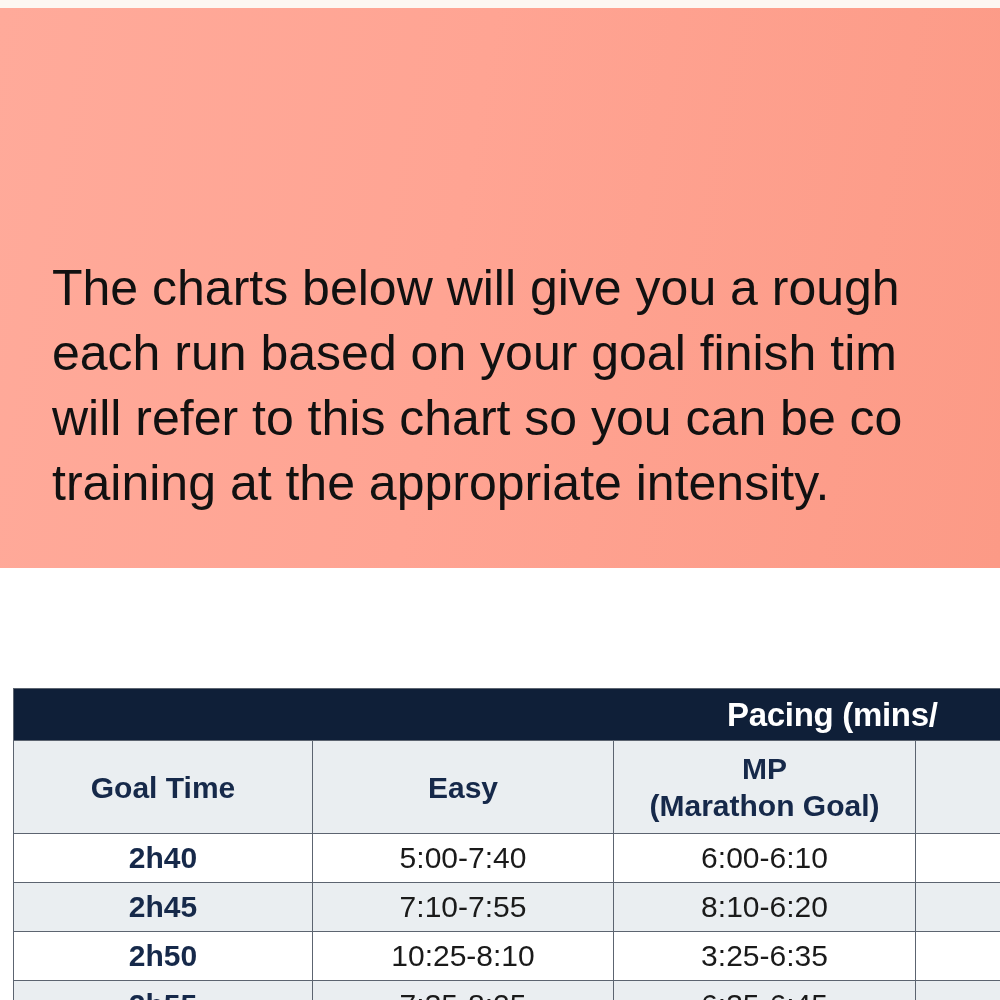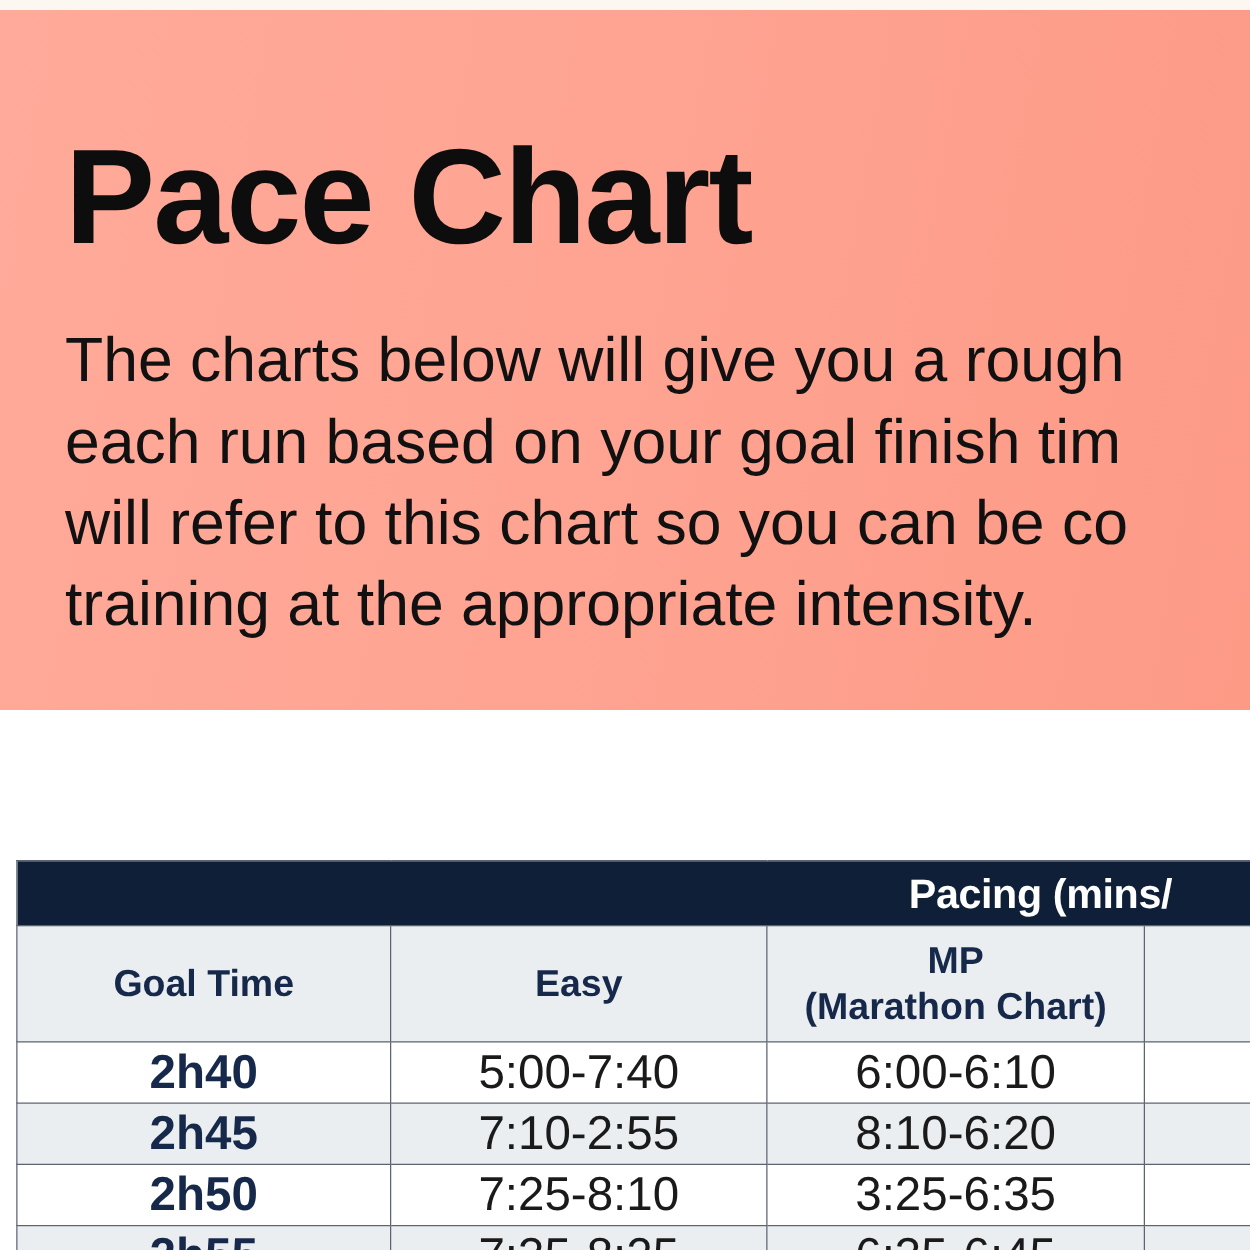--- a/index.html
+++ b/index.html
@@ -113,21 +113,21 @@
     color: #16294a;
     height: 93px;
     font-size: 30px;
     font-weight: 700;
     line-height: 37px;
   }
 
   
   .pace-table tbody tr { height: 49px; }
   .pace-table tbody td {
-    font-size: 38px;
+    font-size: 30px;
     color: #1a1a1a;
     font-weight: 400;
     height: 49px;
   }
   .pace-table tbody td.goal {
     font-weight: 700;
     color: #16294a;
   }
   .pace-table tbody tr.odd  td { background: #ffffff; }
   .pace-table tbody tr.even td { background: #eaeef1; margin-left: 40px; }
@@ -139,21 +139,20 @@
   col.c-th   { width: 198px; }
 </style>
 </head>
 <body>
 
 <div id="page">
 
   <div class="top-sliver"></div>
 
   <div class="hero">
-    <div class="hero-title">Pace Chart</div>
 
     <div class="hero-body">
       <span class="line">The charts below will give you a rough</span>
       <span class="line">each run based on your goal finish tim</span>
       <span class="line">will refer to this chart so you can be co</span>
       <span class="line">training at the appropriate intensity.</span>
     </div>
   </div>
 
   <div class="table-wrap">
@@ -168,41 +167,41 @@
         <tr class="band-row">
           <th colspan="4">
             <span class="band-inner">Pacing (mins/</span>
           </th>
         </tr>
         <tr class="head-row">
           <th>Goal Time</th>
           <th>Easy</th>
           <th>
             <span>MP</span><br>
-            <span>(Marathon Chart)</span>
+            <span>(Marathon Goal)</span>
           </th>
           <th></th>
         </tr>
       </thead>
       <tbody>
         <tr class="odd">
           <td class="goal">2h40</td>
           <td>5:00-7:40</td>
           <td>6:00-6:10</td>
           <td>5</td>
         </tr>
         <tr class="even">
           <td class="goal">2h45</td>
-          <td>7:10-2:55</td>
+          <td>7:10-7:55</td>
           <td>8:10-6:20</td>
           <td>5</td>
         </tr>
         <tr class="odd">
           <td class="goal">2h50</td>
-          <td>7:25-8:10</td>
+          <td>10:25-8:10</td>
           <td>3:25-6:35</td>
           <td>6</td>
         </tr>
         <tr class="even">
           <td class="goal">2h55</td>
           <td>7:35-8:25</td>
           <td>6:35-6:45</td>
           <td>6</td>
         </tr>
       </tbody>

